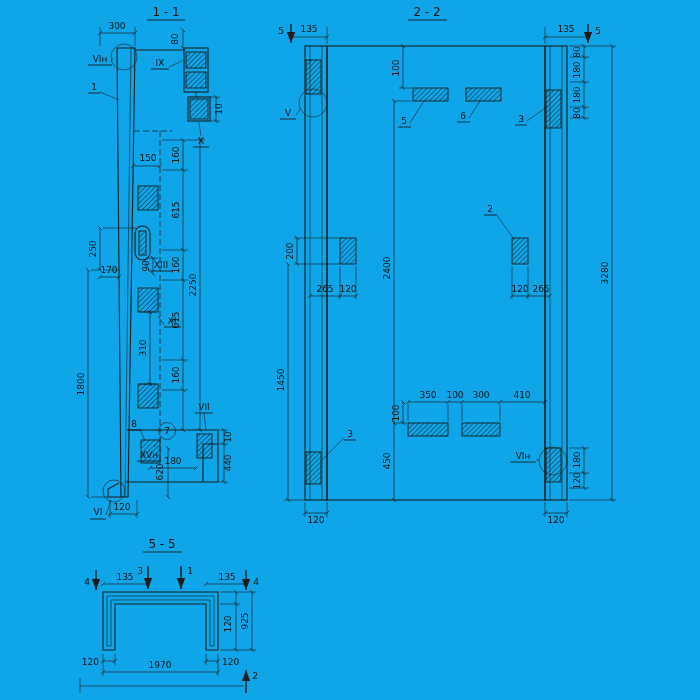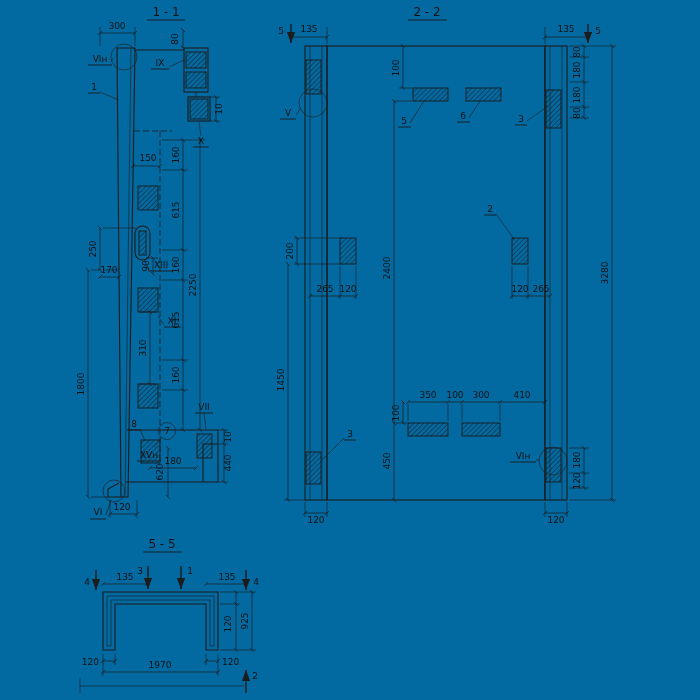--- a/index.html
+++ b/index.html
@@ -1,16 +1,16 @@
 <!DOCTYPE html>
 <html><head>
 <meta charset="utf-8">
 <style>
   html,body{margin:0;padding:0;background:#ffffff}
-  .sheet{width:700px;height:700px;background:#0369a1;position:relative;overflow:hidden}
+  .sheet{width:700px;height:700px;background:#0ea5e9;position:relative;overflow:hidden}
   svg{display:block}
   .ln{fill:none;stroke:#1c1c1c;stroke-width:1.1}
   .thk{fill:none;stroke:#1c1c1c;stroke-width:1.4}
   .thin{fill:none;stroke:#1c1c1c;stroke-width:0.6}
   .dash{fill:none;stroke:#1c1c1c;stroke-width:0.8;stroke-dasharray:6 3}
   .dim{fill:none;stroke:#1c1c1c;stroke-width:0.7}
   .ul{stroke:#1c1c1c;stroke-width:0.9}
   .hatch{fill:url(#hatchp);stroke:#1c1c1c;stroke-width:0.9}
   text{font-family:"DejaVu Sans",sans-serif;font-size:9px;fill:#111;white-space:pre}
   .ttl{font-size:12px}

